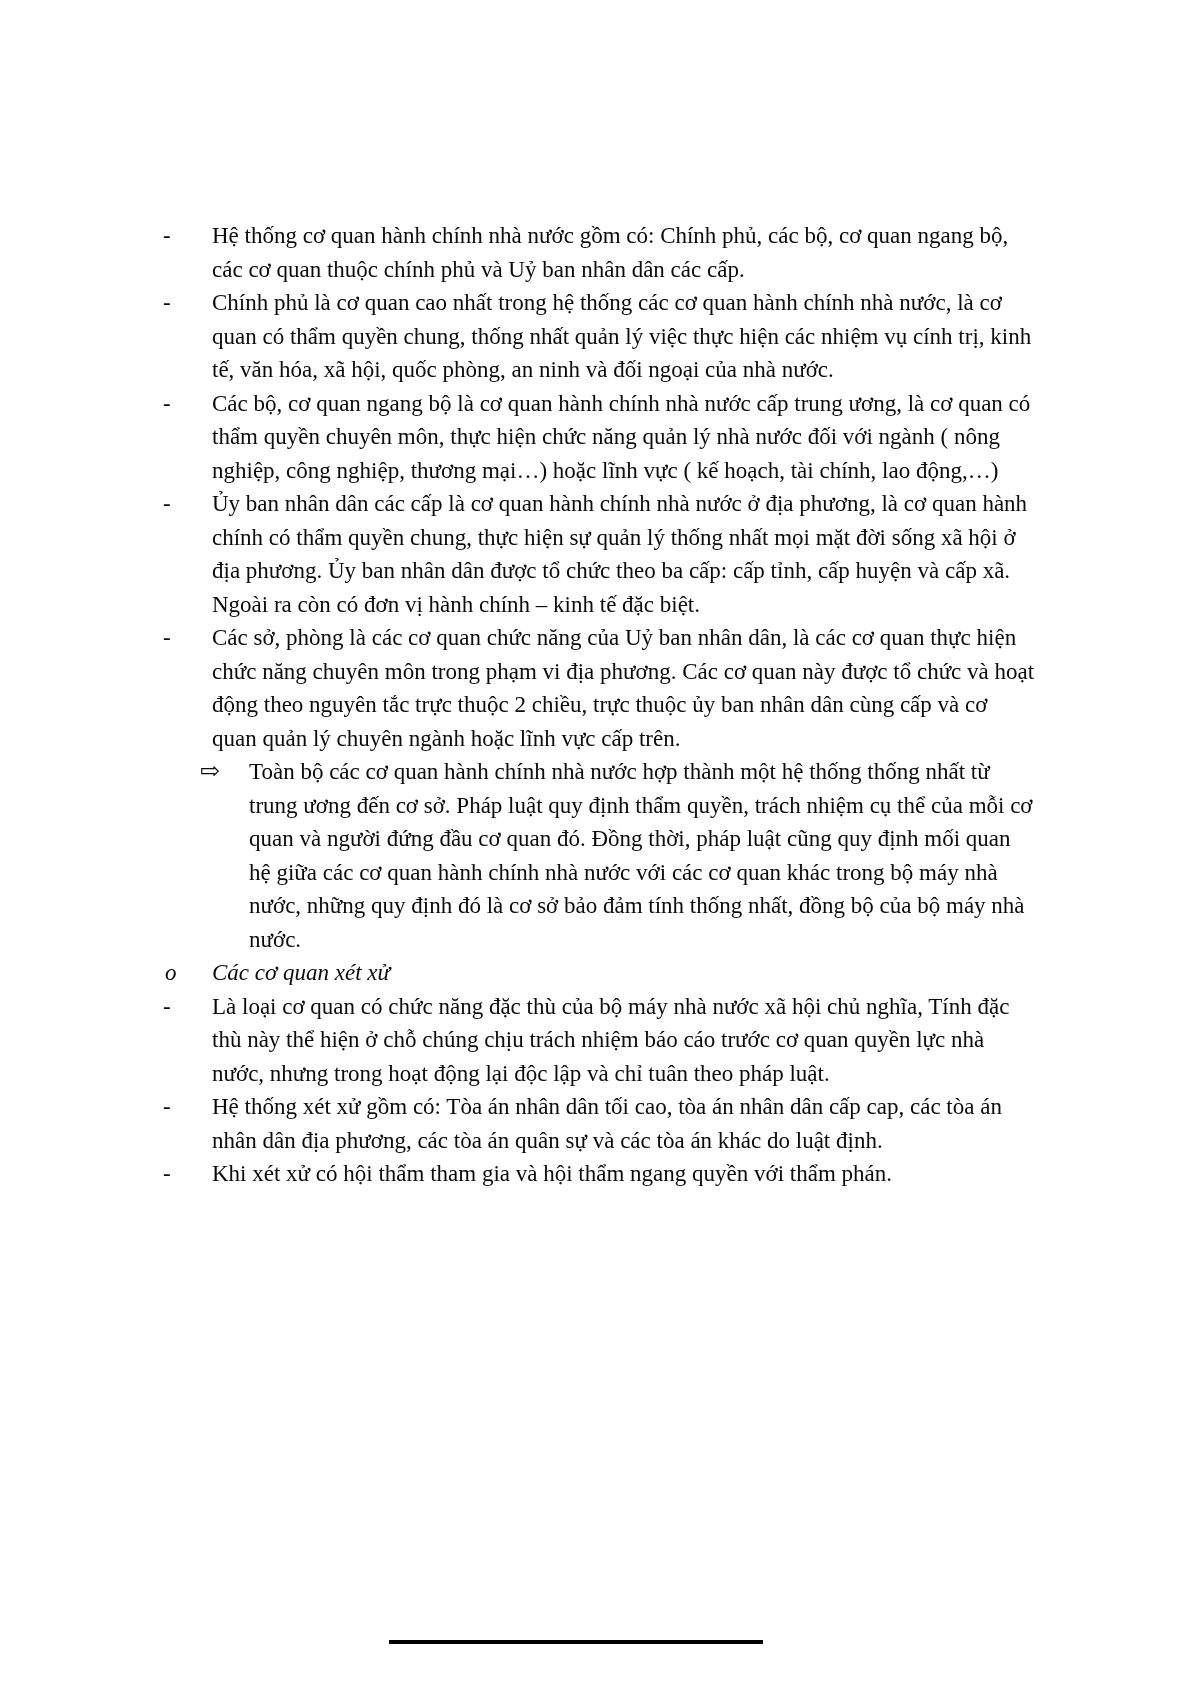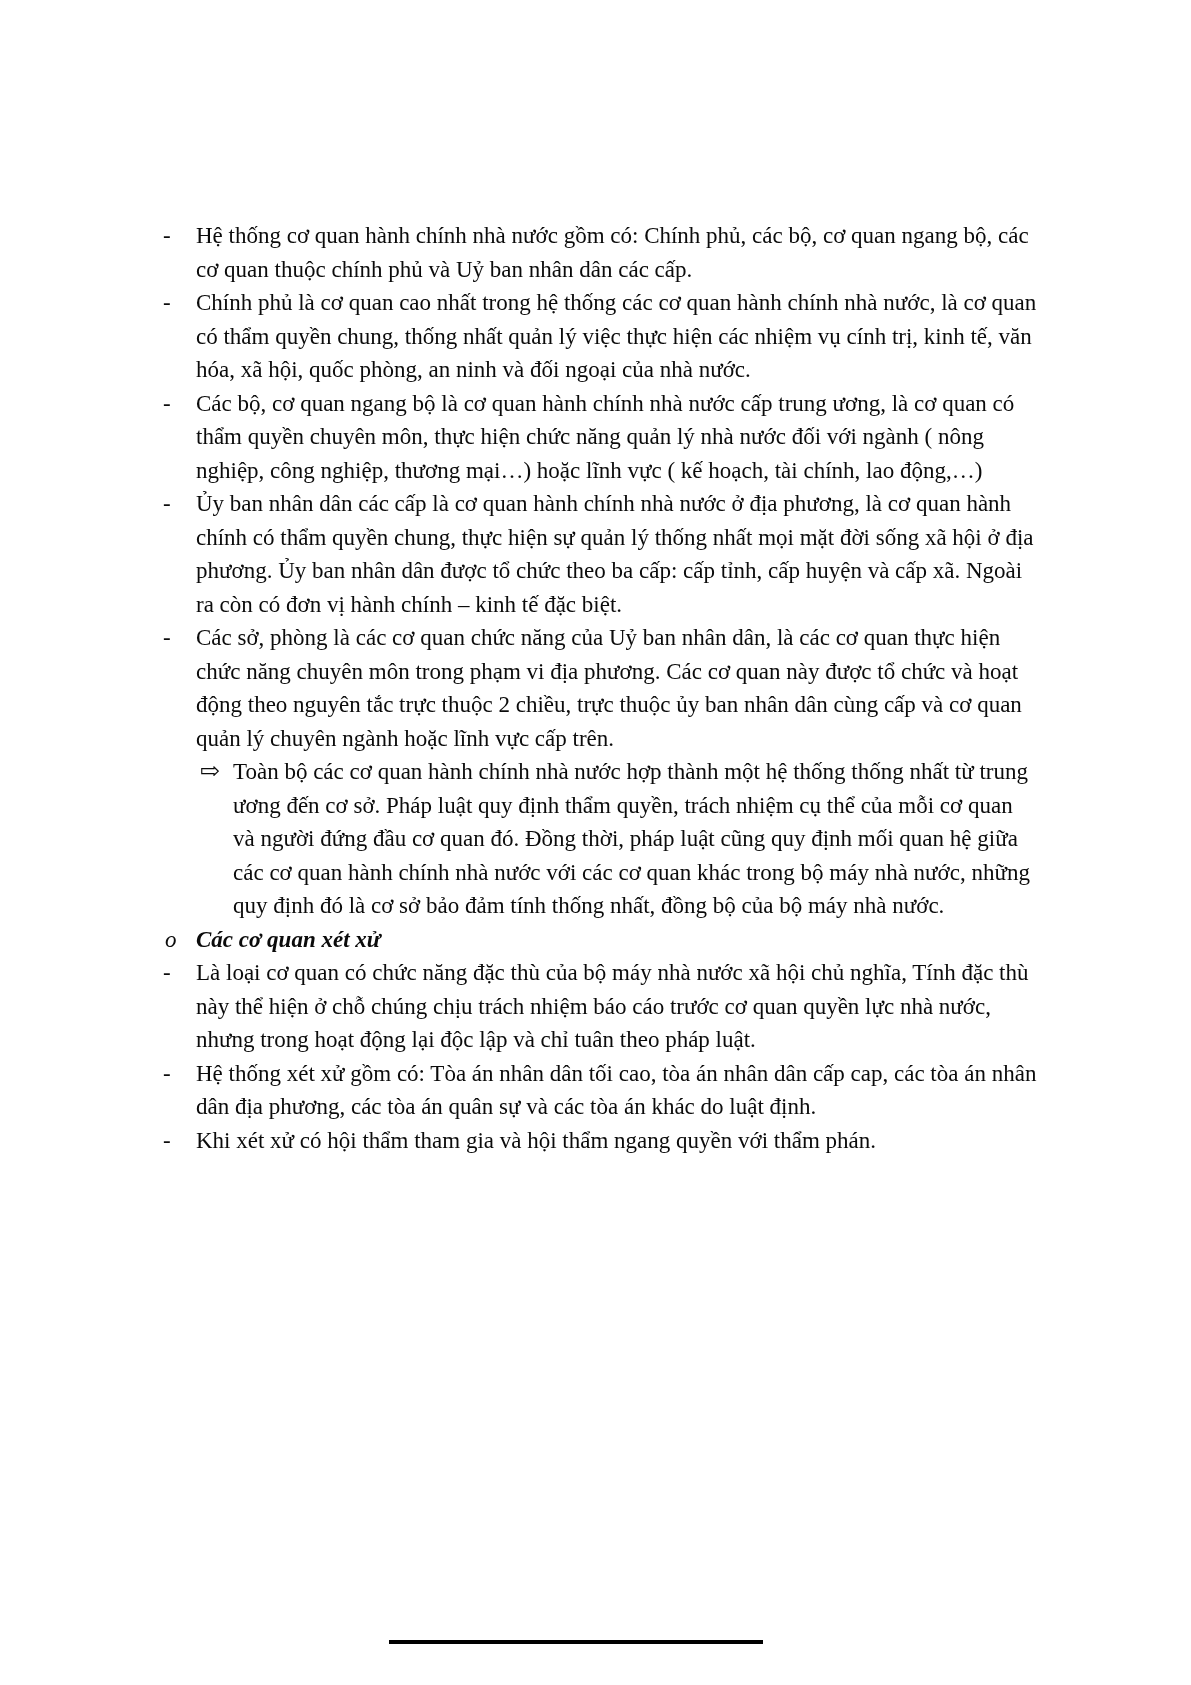--- a/index.html
+++ b/index.html
@@ -27,39 +27,40 @@
   .item {
     display: flex;
     align-items: flex-start;
   }
   .item .bullet {
     flex: 0 0 33px;
     white-space: pre;
   }
   .item .text {
     flex: 1 1 auto;
+    margin-left: 16px;
   }
   
   .item.arrow {
     margin-left: 37px;
   }
   .item.arrow .bullet {
     flex: 0 0 33px;
     font-size: 24px;
   }
   
   .item.heading {
     margin-left: 2px;
   }
   .item.heading .bullet {
     flex: 0 0 31px;
     font-style: italic;
   }
   .item.heading .text {
-    font-weight: bold;
+    font-weight: normal;
     font-style: italic;
   }
   .bottom-line {
     position: absolute;
     left: 389px;
     top: 1640px;
     width: 374px;
     height: 4px;
     background: #000000;
   }

